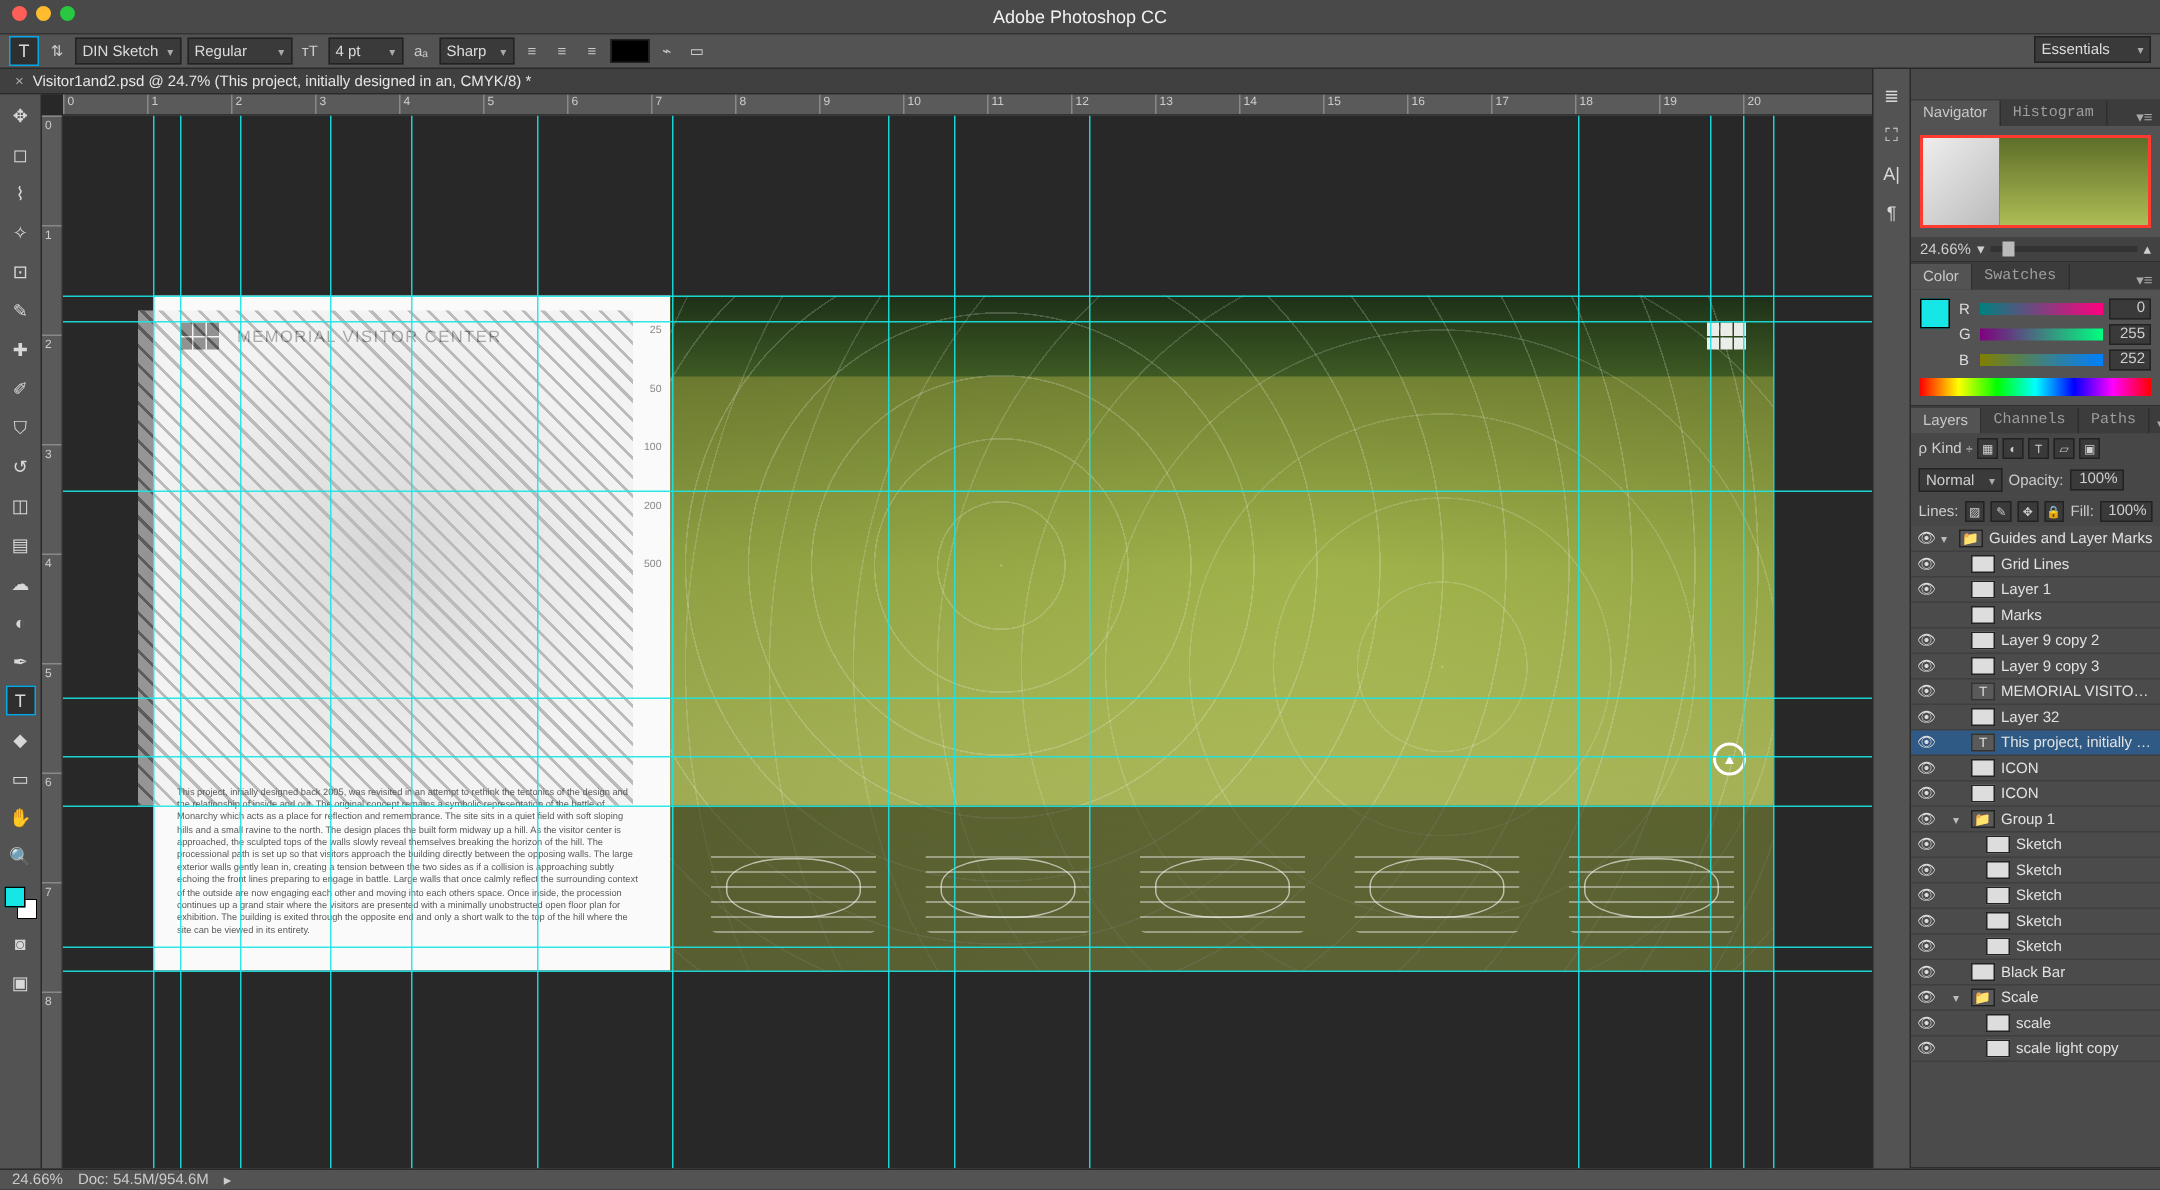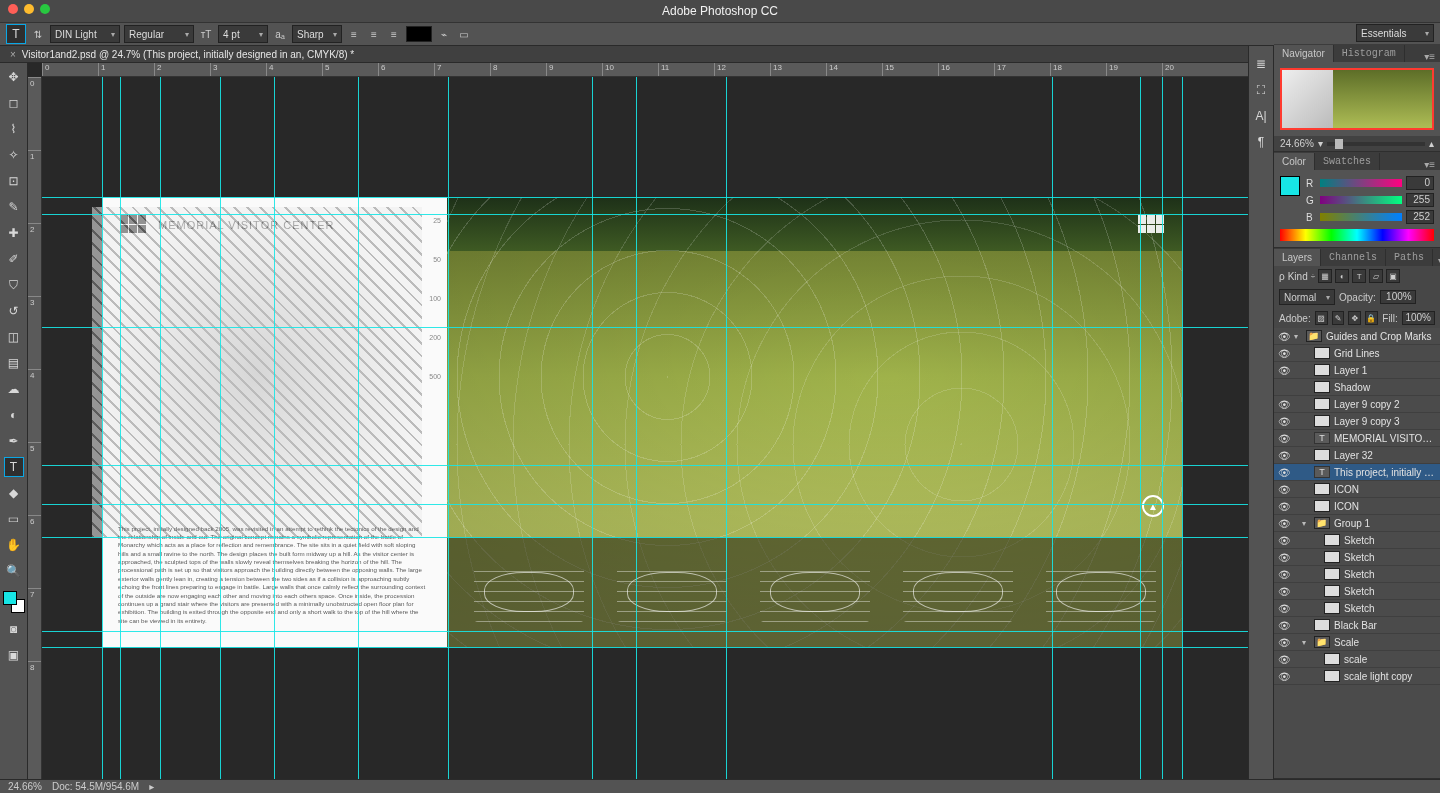--- a/index.html
+++ b/index.html
@@ -75,21 +75,21 @@
   .north{position:absolute;right:18px;bottom:130px;width:22px;height:22px;border:2px solid #fff;border-radius:50%;display:flex;align-items:center;justify-content:center;color:#fff;font-size:10px;}
 
   
   .guide-v{position:absolute;top:0;bottom:0;width:1px;background:#17e6e6;opacity:.9;}
   .guide-h{position:absolute;left:0;right:0;height:1px;background:#17e6e6;opacity:.9;}
 
   
   .status{position:absolute;left:0;right:0;bottom:0;height:14px;background:#535353;display:flex;align-items:center;gap:10px;padding:0 8px;color:#ccc;font-size:10px;border-top:1px solid #2a2a2a;}
 
   
-  .panels{position:absolute;top:44px;right:0;width:166px;bottom:14px;background:#535353;display:flex;flex-direction:column;font-size:10px;}
+  .panels{position:absolute;top:66px;right:0;width:166px;bottom:14px;background:#535353;display:flex;flex-direction:column;font-size:10px;}
   .panel{border-bottom:1px solid #2e2e2e;}
   .p-tabs{display:flex;background:#3c3c3c;height:18px;align-items:flex-end;}
   .p-tab{padding:3px 8px;color:#c8c8c8;background:#535353;border-right:1px solid #2e2e2e;}
   .p-tab.inactive{background:#3c3c3c;color:#9e9e9e;font-family:Liberation Mono, monospace;}
   .menu-dots{margin-left:auto;padding:0 5px;color:#aaa;}
 
   .nav-body{padding:6px;display:flex;gap:4px;}
   .thumb{flex:1;height:62px;border:2px solid #ff3b30;background:#222;display:flex;}
   .thumb .l{flex:0 0 34%;background:linear-gradient(135deg,#eee,#bbb);}
   .thumb .r{flex:1;background:linear-gradient(180deg,#5d6e28,#aebd55);}
@@ -136,21 +136,21 @@
   <div class="mac-dot red"></div>
   <div class="mac-dot yellow"></div>
   <div class="mac-dot green"></div>
 </div>
 <div class="app-title">Adobe Photoshop CC</div>
 
 <div class="menubar">
   <div class="mb-icon tool sel">T</div>
   <div class="mb-icon">⇅</div>
   <div class="mb-sel">
-      <span>DIN Light</span>
+      <span>DIN Sketch</span>
     </div>
   <div class="mb-sel">
       <span>Regular</span>
     </div>
   <div class="mb-icon">тT</div>
   <div class="mb-sel" style="min-width:50px">
       <span>4 pt</span>
     </div>
   <div class="mb-icon">aₐ</div>
   <div class="mb-sel" style="min-width:50px">
@@ -393,52 +393,52 @@
       <div class="mini">▣</div>
     </div>
     <div class="row2">
       <div class="dd">
           <span>Normal</span>
         </div>
       <span class="lbl">Opacity:</span>
       <div class="pct">100%</div>
     </div>
     <div class="row2">
-      <span class="lbl">Adobe:</span>
+      <span class="lbl">Lines:</span>
       <div class="mini">▨</div>
       <div class="mini">✎</div>
       <div class="mini">✥</div>
       <div class="mini">🔒</div>
       <span class="lbl" style="margin-left:auto">Fill:</span>
       <div class="pct">100%</div>
     </div>
     <div class="layer-list" id="layerList">
         <div class="layer indent0">
           <span class="eye">👁</span>
           <span class="arrow">▾</span>
           <span class="lthumb grp">📁</span>
-          <span class="lname">Guides and Crop Marks</span>
+          <span class="lname">Guides and Layer Marks</span>
         </div>
         <div class="layer indent1">
           <span class="eye">👁</span>
           <span class="arrow"></span>
           <span class="lthumb "></span>
           <span class="lname">Grid Lines</span>
         </div>
         <div class="layer indent1">
           <span class="eye">👁</span>
           <span class="arrow"></span>
           <span class="lthumb "></span>
           <span class="lname">Layer 1</span>
         </div>
         <div class="layer indent1">
           <span class="eye"></span>
           <span class="arrow"></span>
           <span class="lthumb "></span>
-          <span class="lname">Shadow</span>
+          <span class="lname">Marks</span>
         </div>
         <div class="layer indent1">
           <span class="eye">👁</span>
           <span class="arrow"></span>
           <span class="lthumb "></span>
           <span class="lname">Layer 9 copy 2</span>
         </div>
         <div class="layer indent1">
           <span class="eye">👁</span>
           <span class="arrow"></span>

